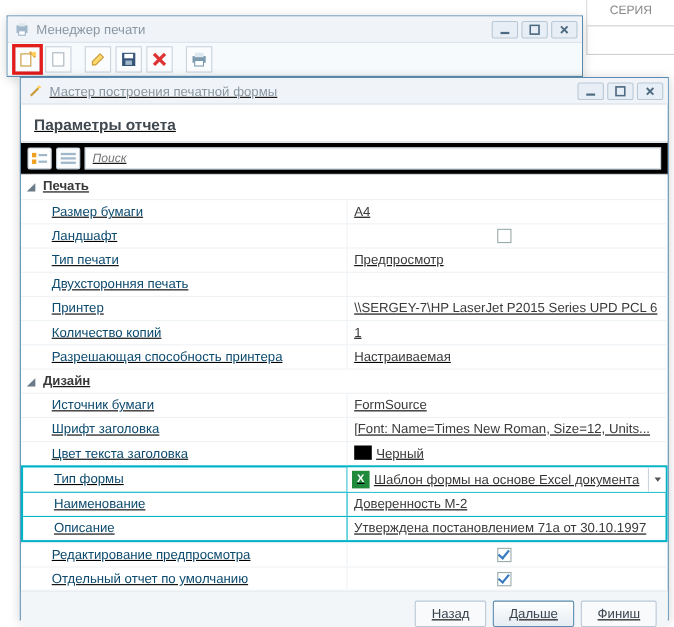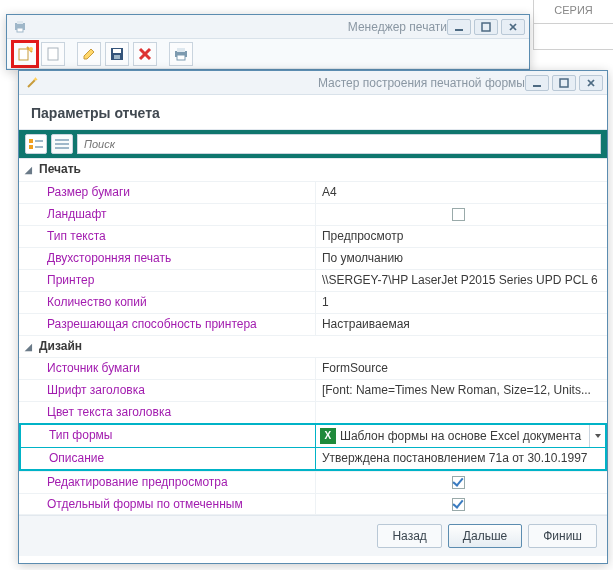--- a/index.html
+++ b/index.html
@@ -45,21 +45,20 @@
   }
   .titlebar .tb-icon {
     width: 14px; height: 14px;
     margin-right: 6px;
     display: inline-flex; align-items: center; justify-content: center;
   }
   .titlebar .title {
     color: #8a97a3;
     font-size: 12px;
     flex: 1;
-    text-align: right;
   }
   .titlebar .wctrls { display: flex; gap: 3px; }
   .titlebar .wbtn {
     width: 24px; height: 16px;
     background: #e7eef5;
     border: 1px solid #b9c8d6;
     border-radius: 2px;
     display: inline-flex; align-items: center; justify-content: center;
     font-size: 10px; color: #4d6a82;
     cursor: pointer;
@@ -85,32 +84,32 @@
   }
   .red-outline {
     outline: 3px solid #e21b1b;
     outline-offset: -1px;
   }
 
   .win-print {
     left: 6px; top: 14px; width: 524px; height: 56px;
   }
   .win-wizard {
-    left: 18px; top: 70px; width: 590px; height: 494px;
+    left: 18px; top: 70px; width: 590px; height: 494px; text-decoration: underline;
   }
 
   .wiz-header {
     padding: 10px 12px 8px;
     font-size: 14px;
     font-weight: 600;
     color: #404850;
   }
   .wiz-toolbar {
     height: 30px;
-    background: #0f766e;
+    background: #000000;
     border-top: 1px solid #e2e8ee;
     border-bottom: 1px solid #e2e8ee;
     display: flex; align-items: center; gap: 4px;
     padding: 0 6px;
   }
   .wiz-toolbar .tbtn2 {
     width: 22px; height: 20px;
     border: 1px solid #c9d4de;
     background: #f9fbfc;
     border-radius: 2px;
@@ -134,21 +133,21 @@
   }
   .prop-row {
     display: flex;
     height: 22px;
     border-top: 1px solid #eef2f5;
   }
   .prop-row:first-child { border-top: none; }
   .prop-label {
     width: 50.5%;
     padding: 3px 4px 0 28px;
-    color: #a21caf;
+    color: #0c4a6e;
     border-right: 1px solid #eef2f5;
   }
   .prop-value {
     flex: 1;
     padding: 3px 6px 0 6px;
     color: #3a3a3a;
     position: relative;
     overflow: hidden; white-space: nowrap; text-overflow: ellipsis;
   }
   .grp-row .prop-label {
@@ -382,26 +381,25 @@
       <div class="prop-label">Размер бумаги</div>
       <div class="prop-value">A4</div>
     </div>
     <div class="prop-row">
       <div class="prop-label">Ландшафт</div>
       <div class="prop-value chk-center">
           <span class="chk"></span>
         </div>
     </div>
     <div class="prop-row">
-      <div class="prop-label">Тип текста</div>
+      <div class="prop-label">Тип печати</div>
       <div class="prop-value">Предпросмотр</div>
     </div>
     <div class="prop-row">
       <div class="prop-label">Двухсторонняя печать</div>
-      <div class="prop-value">По умолчанию</div>
     </div>
     <div class="prop-row">
       <div class="prop-label">Принтер</div>
       <div class="prop-value">\\SERGEY-7\HP LaserJet P2015 Series UPD PCL 6</div>
     </div>
     <div class="prop-row">
       <div class="prop-label">Количество копий</div>
       <div class="prop-value">1</div>
     </div>
     <div class="prop-row">
@@ -415,49 +413,54 @@
     <div class="prop-row">
       <div class="prop-label">Источник бумаги</div>
       <div class="prop-value">FormSource</div>
     </div>
     <div class="prop-row">
       <div class="prop-label">Шрифт заголовка</div>
       <div class="prop-value">[Font: Name=Times New Roman, Size=12, Units...</div>
     </div>
     <div class="prop-row">
       <div class="prop-label">Цвет текста заголовка</div>
+      <div class="prop-value"><span class="sw-black"></span><span>Черный</span></div>
     </div>
 
     <div class="hl-group">
       <div class="prop-row dd-row" style="border-top:none;">
         <div class="prop-label">Тип формы</div>
         <div class="prop-value">
           <span class="xl-badge">X</span>
           <span style="flex:1;">Шаблон формы на основе Excel документа</span>
           <span class="dd-btn">
               <svg width="8" height="8">
                 <path d="M1 2 L4 6 L7 2 Z" fill="#555"></path>
               </svg>
             </span>
         </div>
       </div>
       <div class="prop-row">
+        <div class="prop-label">Наименование</div>
+        <div class="prop-value">Доверенность М-2</div>
+      </div>
+      <div class="prop-row">
         <div class="prop-label">Описание</div>
         <div class="prop-value">Утверждена постановлением 71а от 30.10.1997</div>
       </div>
     </div>
 
     <div class="prop-row">
       <div class="prop-label">Редактирование предпросмотра</div>
       <div class="prop-value chk-center">
           <span class="chk checked"></span>
         </div>
     </div>
     <div class="prop-row" style="border-bottom:1px solid #eef2f5;">
-      <div class="prop-label">Отдельный формы по отмеченным</div>
+      <div class="prop-label">Отдельный отчет по умолчанию</div>
       <div class="prop-value chk-center">
           <span class="chk checked"></span>
         </div>
     </div>
   </div>
 
   <div class="wiz-footer">
     <span class="footer-btn">Назад</span>
     <span class="footer-btn primary">Дальше</span>
     <span class="footer-btn">Финиш</span>

